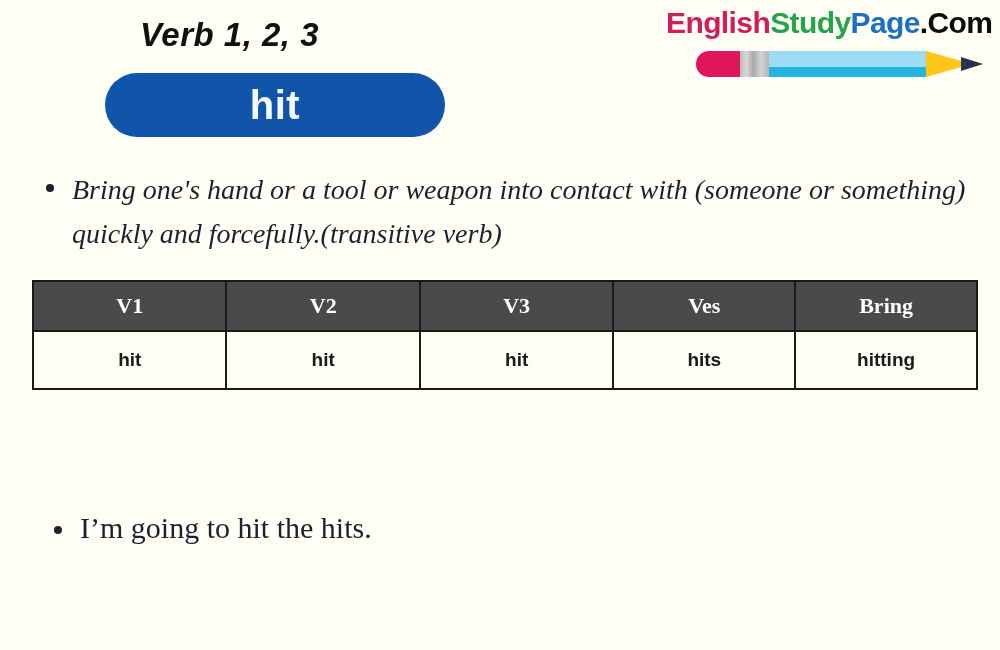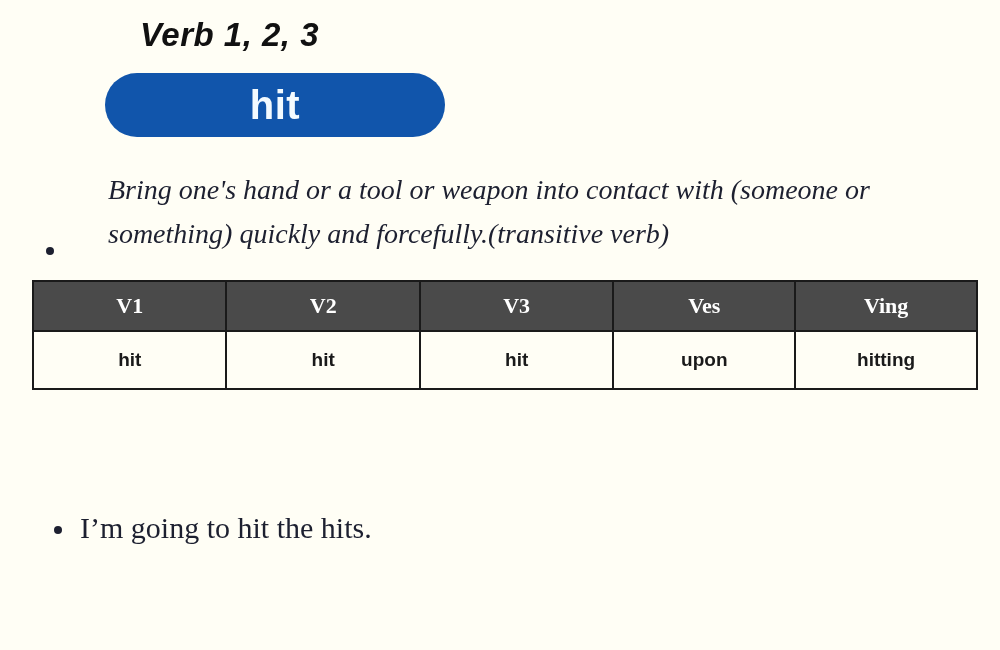--- a/index.html
+++ b/index.html
@@ -131,22 +131,21 @@
 
   
   .definition {
     position: absolute;
     left: 46px;
     top: 168px;
     width: 920px;
   }
   .definition-item {
     display: flex;
-    align-items: flex-end;
-    gap: 36px;
+    align-items: flex-start;
   }
   .definition-bullet {
     flex: 0 0 auto;
     width: 8px;
     height: 8px;
     border-radius: 50%;
     background: #1d2030;
     margin-top: 16px;
     margin-right: 18px;
   }
@@ -236,44 +235,54 @@
 <body>
 
 <div class="page">
 
   <div class="verb-heading">Verb 1, 2, 3</div>
 
   <div class="word-pill">
     <span class="word-pill-label">hit</span>
   </div>
 
+  <div class="logo">
+    <div class="logo-text"><span class="logo-seg-english">English</span><span class="logo-seg-study">Study</span><span class="logo-seg-page">Page</span><span class="logo-seg-com">.Com</span></div>
+    <div class="pencil">
+      <div class="pencil-eraser"></div>
+      <div class="pencil-ferrule"></div>
+      <div class="pencil-body"></div>
+      <div class="pencil-cone"></div>
+      <div class="pencil-lead"></div>
+    </div>
+  </div>
 
   <div class="definition">
     <div class="definition-item">
       <span class="definition-bullet"></span>
       <span class="definition-text">Bring one's hand or a tool or weapon into contact with (someone or something) quickly and forcefully.(transitive verb)</span>
     </div>
   </div>
 
   <table class="verb-table">
     <thead>
       <tr>
         <th class="col-w">V1</th>
         <th class="col-w">V2</th>
         <th class="col-w">V3</th>
         <th class="col-n">Ves</th>
-        <th class="col-n">Ving</th>
+        <th class="col-n">Bring</th>
       </tr>
     </thead>
     <tbody>
       <tr>
         <td>hit</td>
         <td>hit</td>
         <td>hit</td>
-        <td>upon</td>
+        <td>hits</td>
         <td>hitting</td>
       </tr>
     </tbody>
   </table>
 
 
   <div class="sentences-list">
     <div class="sentence-item">
       <span class="sentence-bullet"></span>
       <span class="sentence-text">I’m going to hit the hits.</span>

